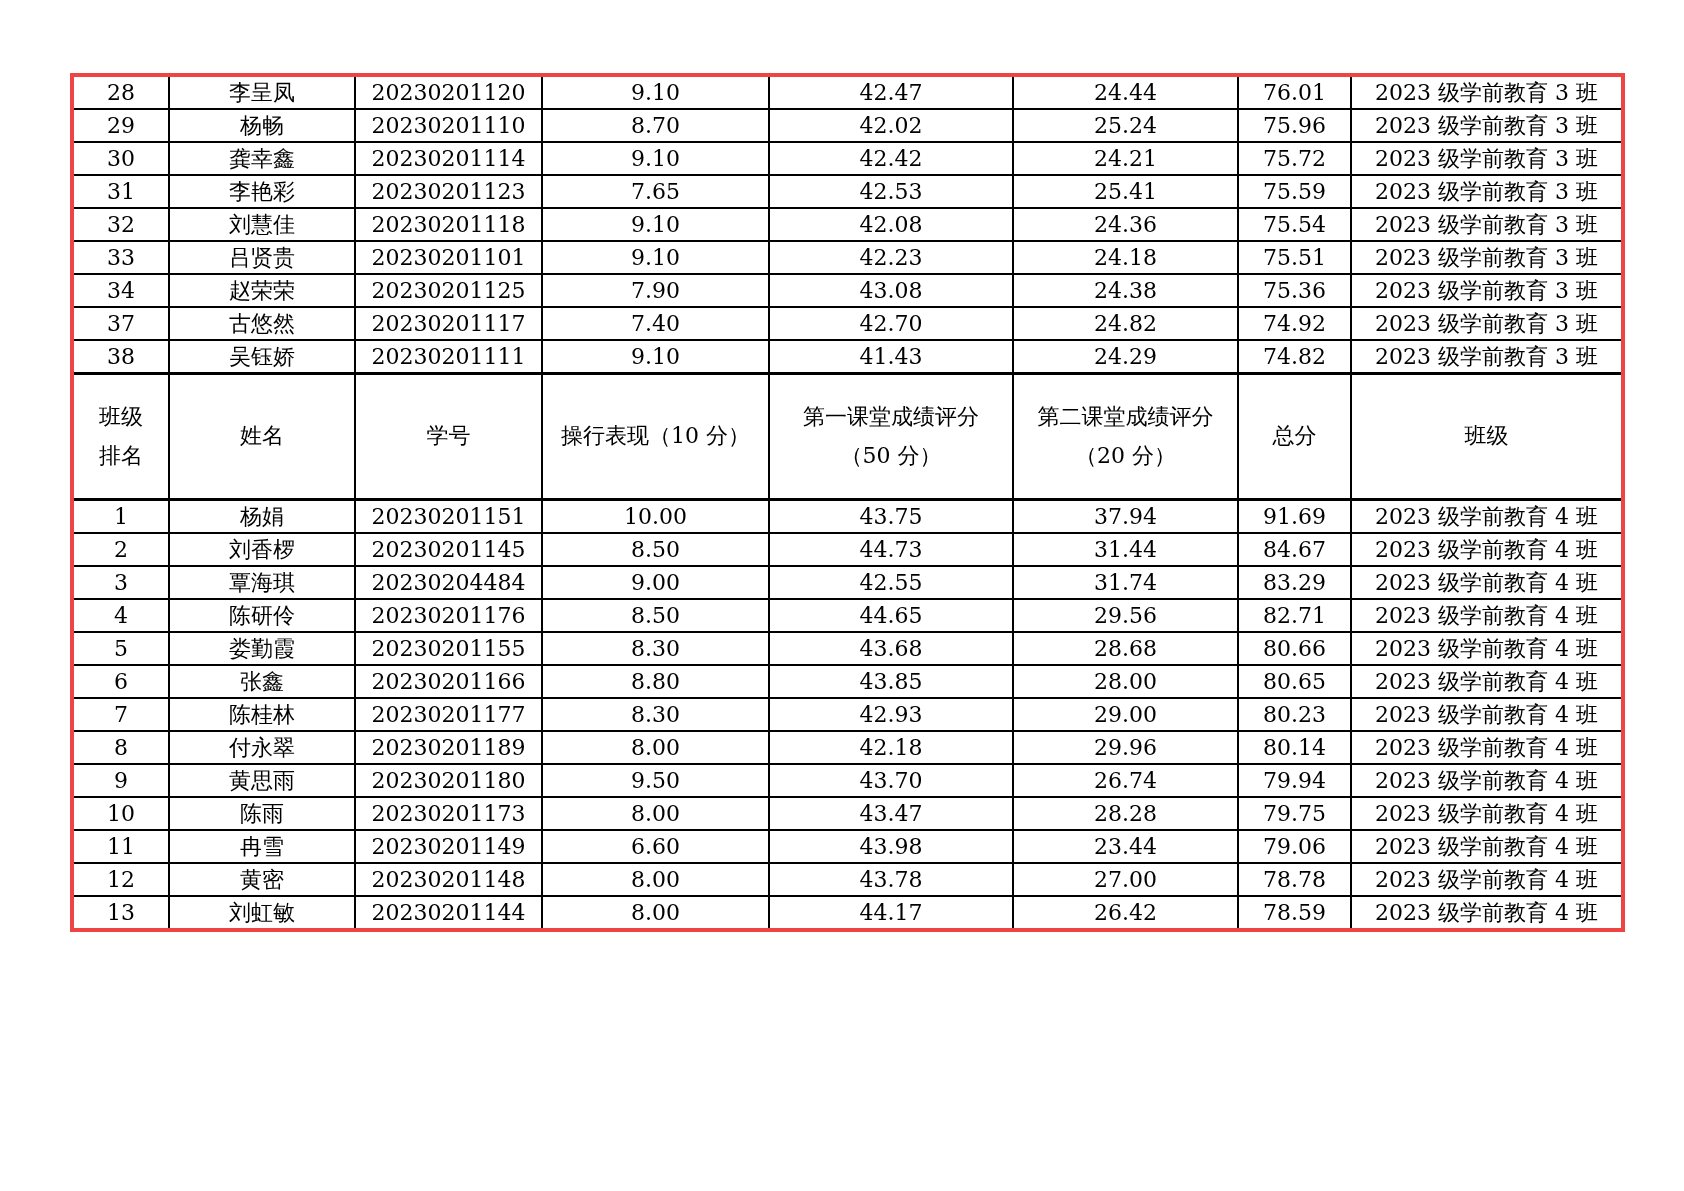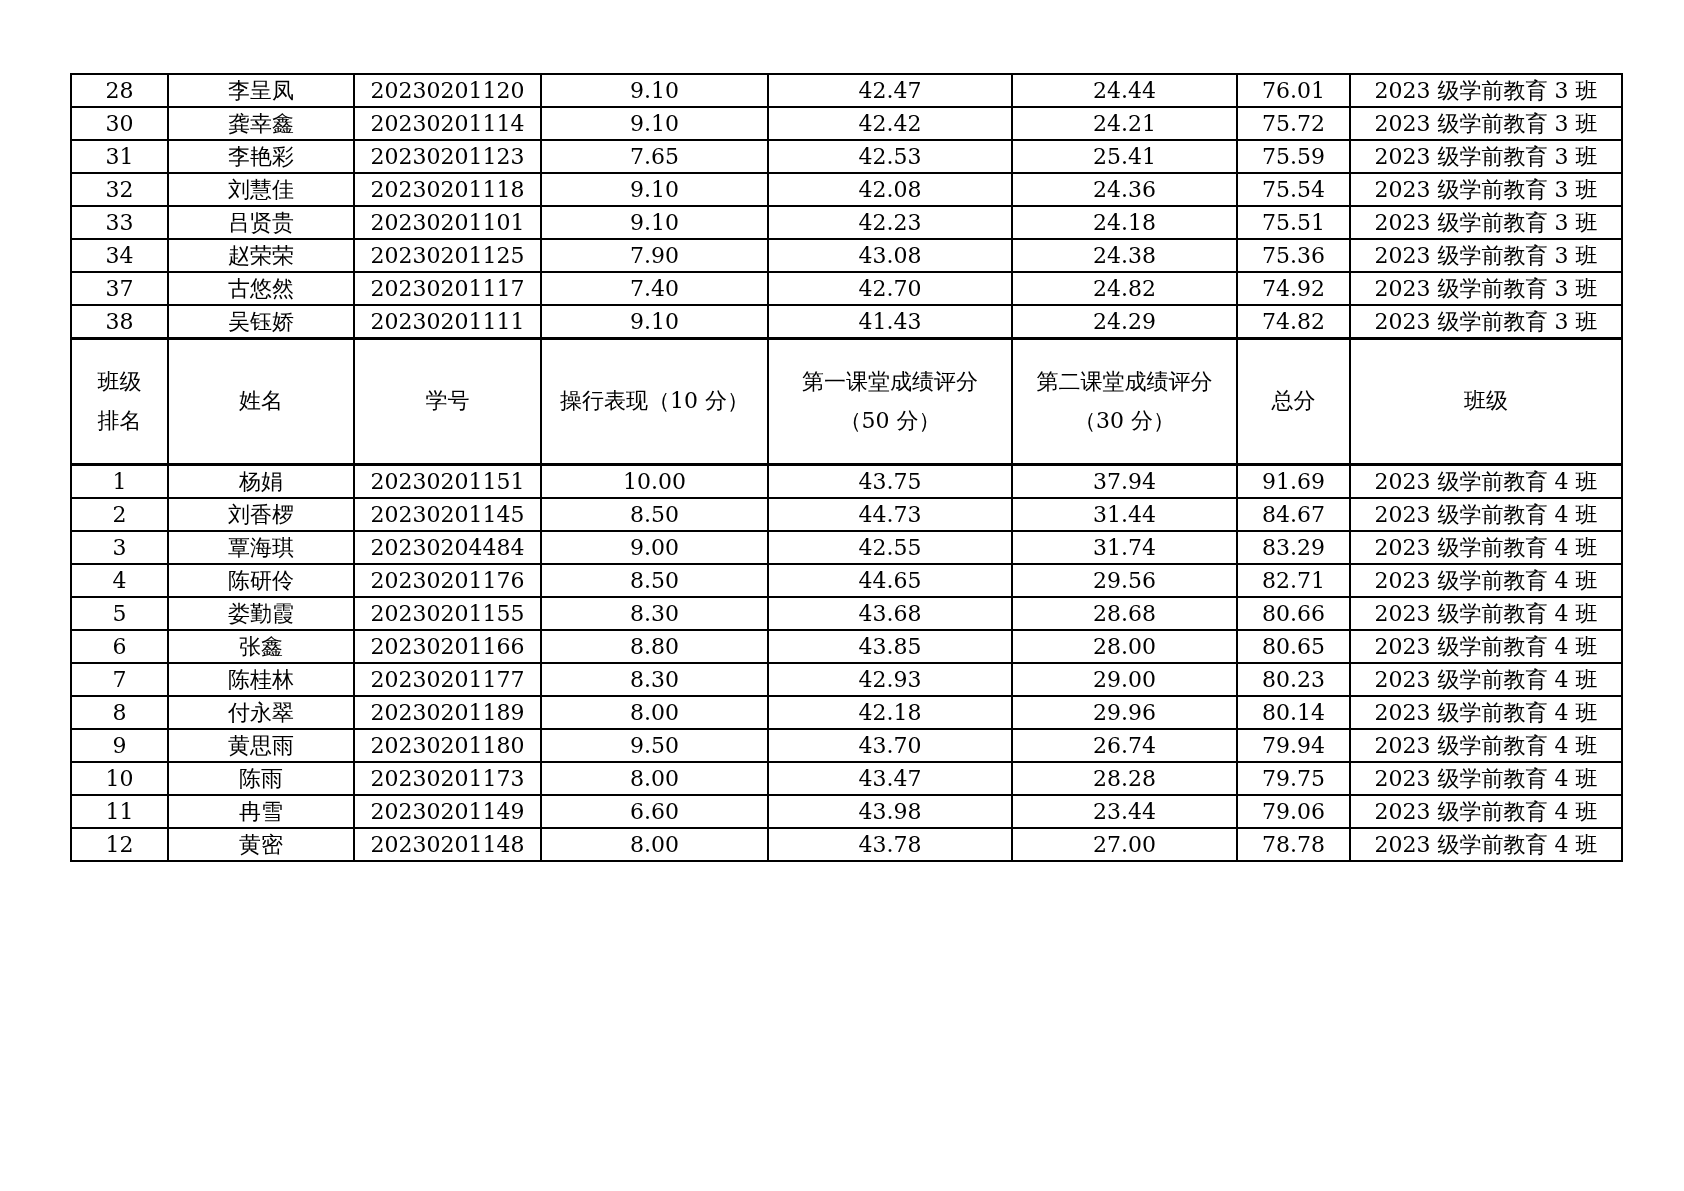--- a/index.html
+++ b/index.html
@@ -16,21 +16,21 @@
     font-family: "DejaVu Serif", "Liberation Serif", serif;
     color: #000000;
   }
   .grade-table {
     position: absolute;
     left: 70px;
     top: 73px;
     width: 1551px;
     border-collapse: collapse;
     table-layout: fixed;
-    border: 1px solid #ef4444;
+    border: 4px solid #ef4444;
     font-size: 22px;
     padding-left: 45px;
   }
   .grade-table td {
     border: 2px solid #000000;
     text-align: center;
     vertical-align: middle;
     padding: 0 2px;
     white-space: pre-line;
     overflow: hidden;
@@ -75,20 +75,30 @@
           <td>28</td>
           <td>李呈凤</td>
           <td>20230201120</td>
           <td>9.10</td>
           <td>42.47</td>
           <td>24.44</td>
           <td>76.01</td>
           <td>2023 级学前教育 3 班</td>
         </tr>
         <tr class="data-row">
+          <td>29</td>
+          <td>杨畅</td>
+          <td>20230201110</td>
+          <td>8.70</td>
+          <td>42.02</td>
+          <td>25.24</td>
+          <td>75.96</td>
+          <td>2023 级学前教育 3 班</td>
+        </tr>
+        <tr class="data-row">
           <td>30</td>
           <td>龚幸鑫</td>
           <td>20230201114</td>
           <td>9.10</td>
           <td>42.42</td>
           <td>24.21</td>
           <td>75.72</td>
           <td>2023 级学前教育 3 班</td>
         </tr>
         <tr class="data-row">
@@ -155,21 +165,21 @@
     <tbody>
       <tr class="header-row">
         <td>班级
 排名</td>
         <td>姓名</td>
         <td>学号</td>
         <td>操行表现（10 分）</td>
         <td>第一课堂成绩评分
 （50 分）</td>
         <td>第二课堂成绩评分
-（30 分）</td>
+（20 分）</td>
         <td>总分</td>
         <td>班级</td>
       </tr>
     </tbody>
     <tbody id="class4-body">
         <tr class="data-row">
           <td>1</td>
           <td>杨娟</td>
           <td>20230201151</td>
           <td>10.00</td>
@@ -281,15 +291,25 @@
         <tr class="data-row">
           <td>12</td>
           <td>黄密</td>
           <td>20230201148</td>
           <td>8.00</td>
           <td>43.78</td>
           <td>27.00</td>
           <td>78.78</td>
           <td>2023 级学前教育 4 班</td>
         </tr>
+        <tr class="data-row">
+          <td>13</td>
+          <td>刘虹敏</td>
+          <td>20230201144</td>
+          <td>8.00</td>
+          <td>44.17</td>
+          <td>26.42</td>
+          <td>78.59</td>
+          <td>2023 级学前教育 4 班</td>
+        </tr>
       </tbody>
   </table>
 </div>
 
 </body></html>

